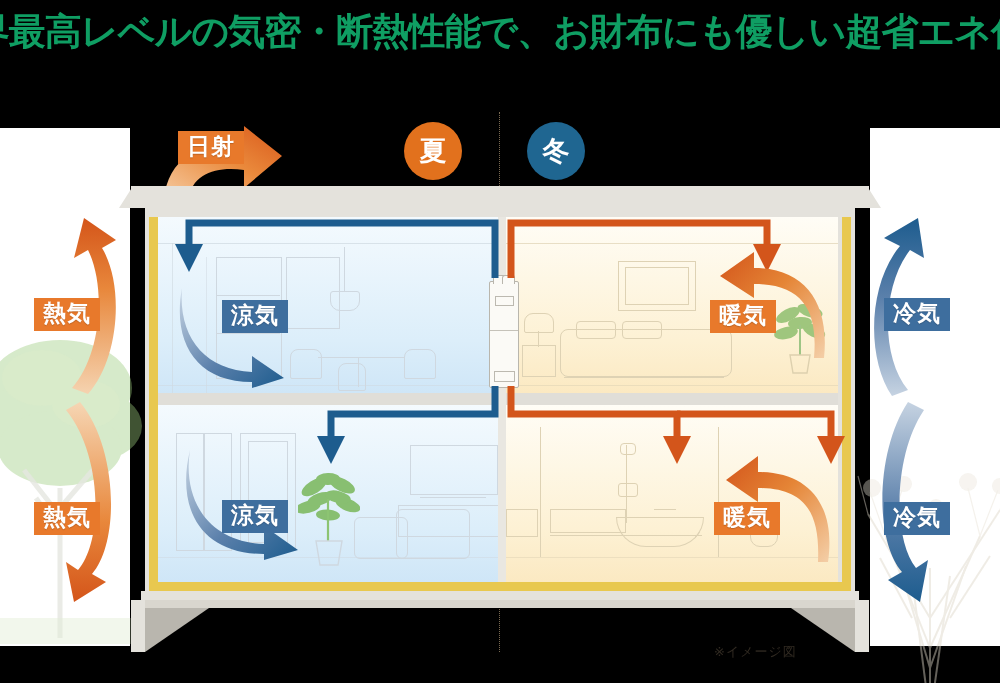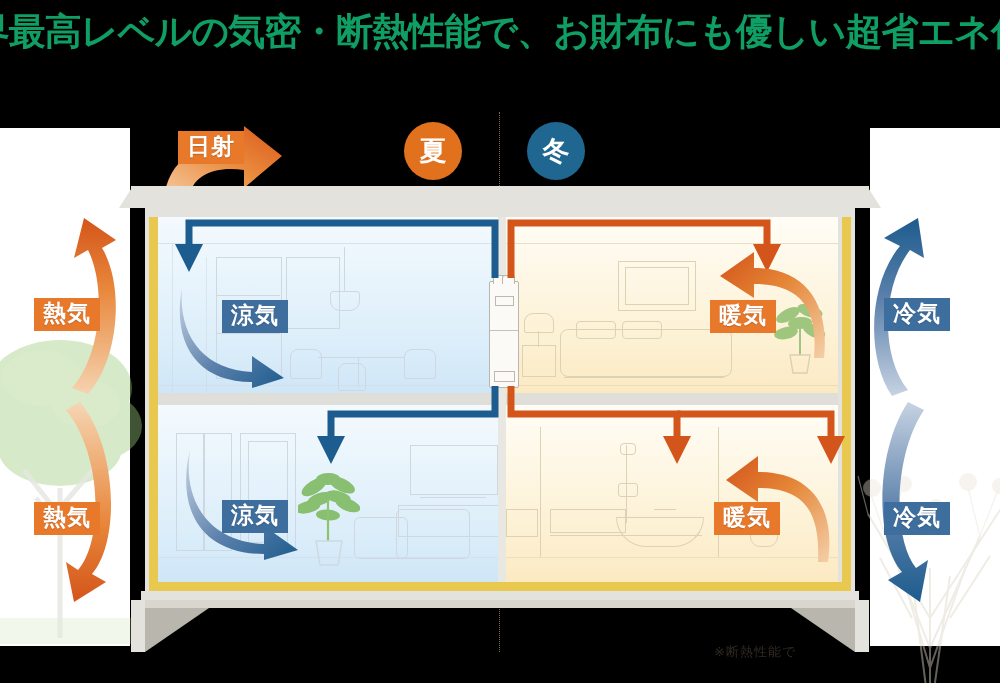--- a/index.html
+++ b/index.html
@@ -434,15 +434,15 @@
   <svg style="position:absolute;left:720px;top:250px;width:110px;height:110px;">
     <path d="M104 108 C110 52 84 18 34 18 L34 2 L0 26 L34 48 L34 34 C84 34 98 62 94 108 Z" fill="url(#gOrL)"></path>
   </svg>
   <div class="flowlabel lb-orange" style="left:710px;top:300px;">暖気</div>
 
   <svg style="position:absolute;left:726px;top:452px;width:110px;height:112px;">
     <path d="M102 110 C110 54 84 20 32 20 L32 4 L0 28 L32 50 L32 36 C82 36 94 64 92 110 Z" fill="url(#gOrL)"></path>
   </svg>
   <div class="flowlabel lb-orange" style="left:714px;top:502px;">暖気</div>
 
-  <div id="watermark">※断熱性能で</div>
+  <div id="watermark">※イメージ図</div>
 
 </div>
 
 </body></html>

